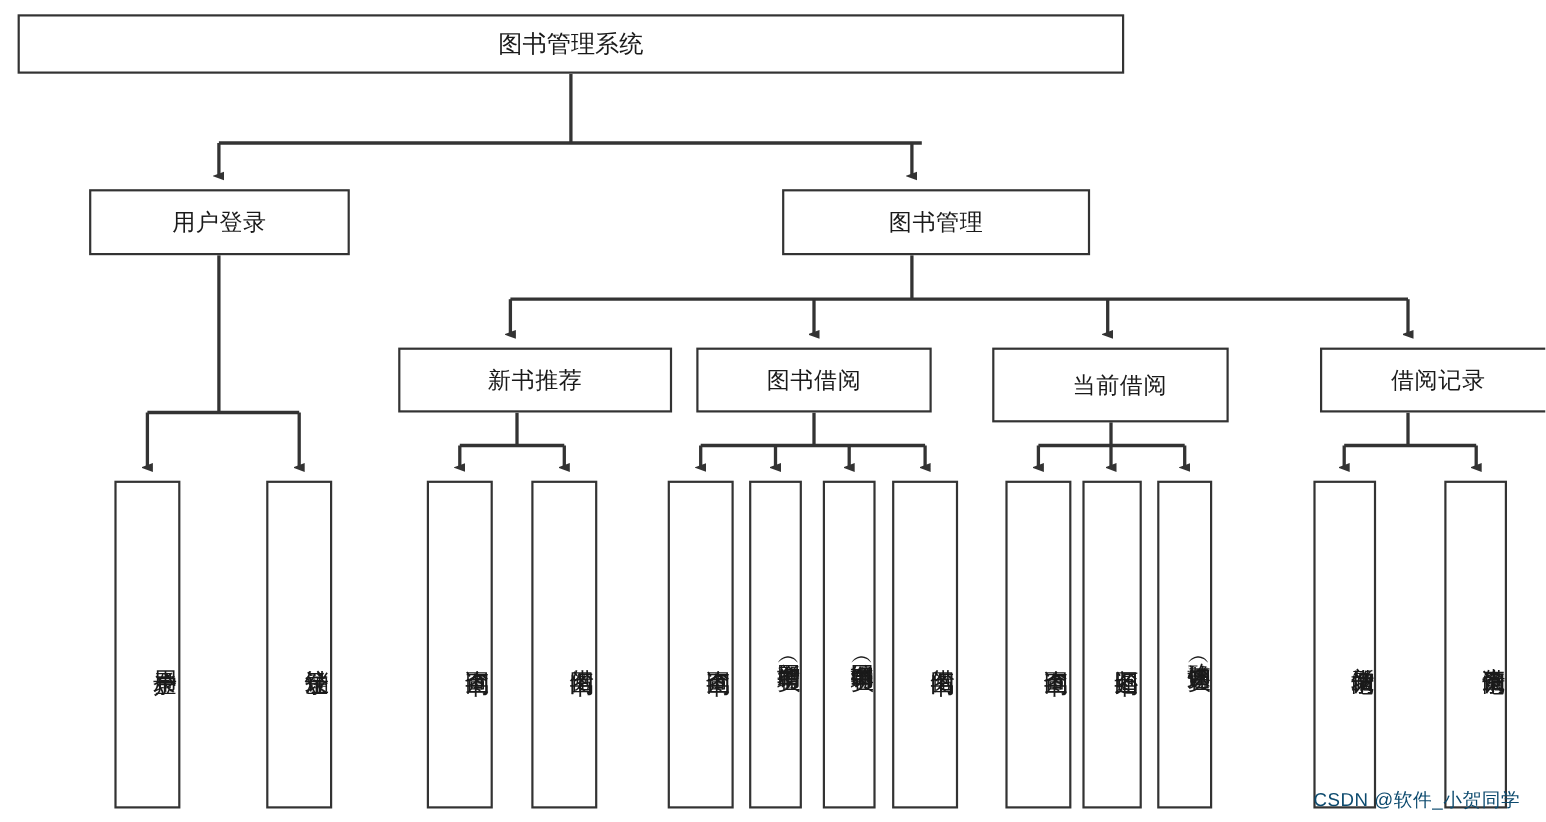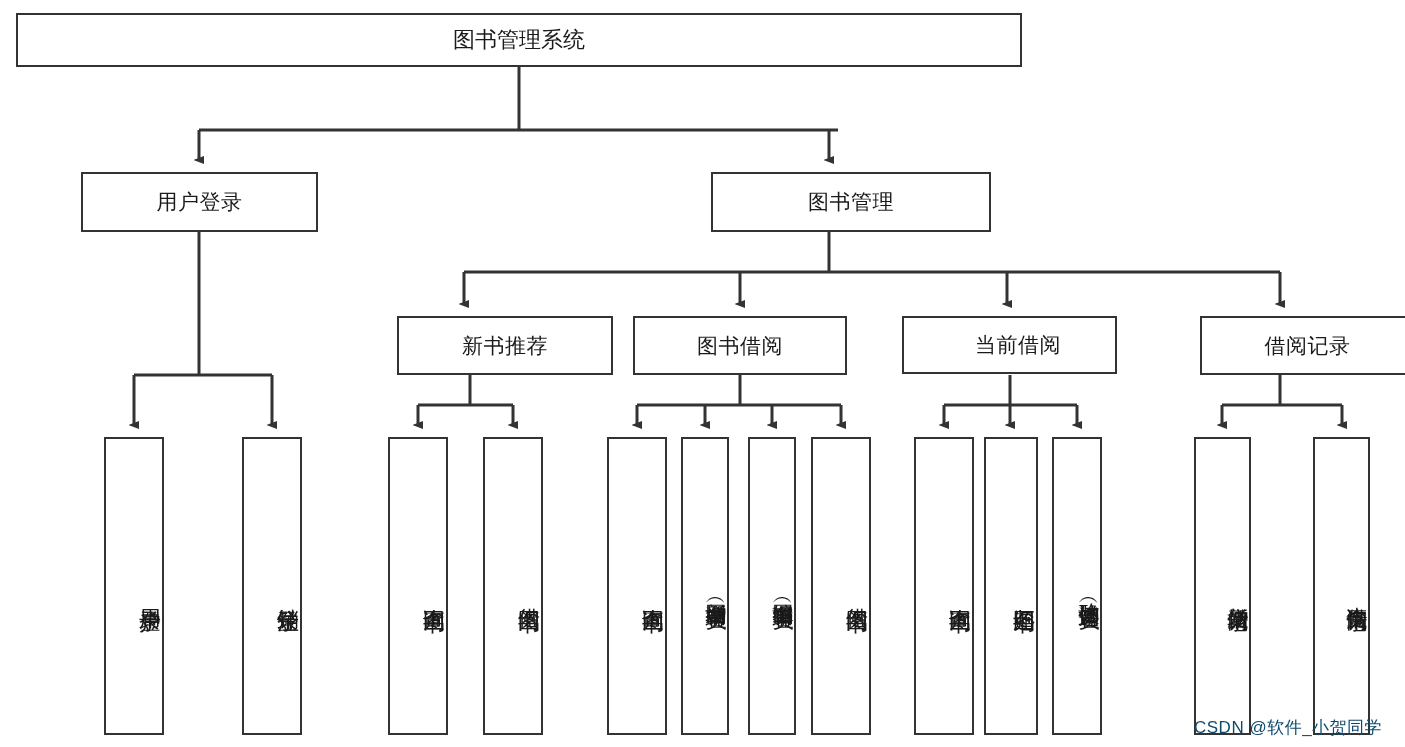--- a/index.html
+++ b/index.html
@@ -125,27 +125,27 @@
     <span>图书管理系统</span>
   </div>
 
   <div class="node horiz" style="left:81px; top:172px; width:237px; height:60px;">
     <span>用户登录</span>
   </div>
   <div class="node horiz" style="left:711px; top:172px; width:280px; height:60px;">
     <span>图书管理</span>
   </div>
 
-  <div class="node horiz" style="left:362px; top:316px; width:216px; height:59px;margin-left:35px;">
+  <div class="node horiz" style="left:362px; top:316px; width:249px; height:59px;">
     <span>新书推荐</span>
   </div>
   <div class="node horiz" style="left:633px; top:316px; width:214px; height:59px;text-align:right;">
     <span>图书借阅</span>
   </div>
-  <div class="node horiz" style="left:902px; top:316px; width:215px; height:58px;padding-left:17px;">
+  <div class="node horiz" style="left:902px; top:316px; width:215px; height:68px;padding-left:17px;">
     <span>当前借阅</span>
   </div>
   <div class="node horiz" style="left:1172px; top:316px; width:215px; height:59px;margin-left:28px;">
     <span>借阅记录</span>
   </div>
 
   <div class="node vert" style="left:104px; top:437px; width:60px; height:298px;">
     <span class="vlabel">用户登录</span>
   </div>
   <div class="node vert" style="left:242px; top:437px; width:60px; height:298px;">

